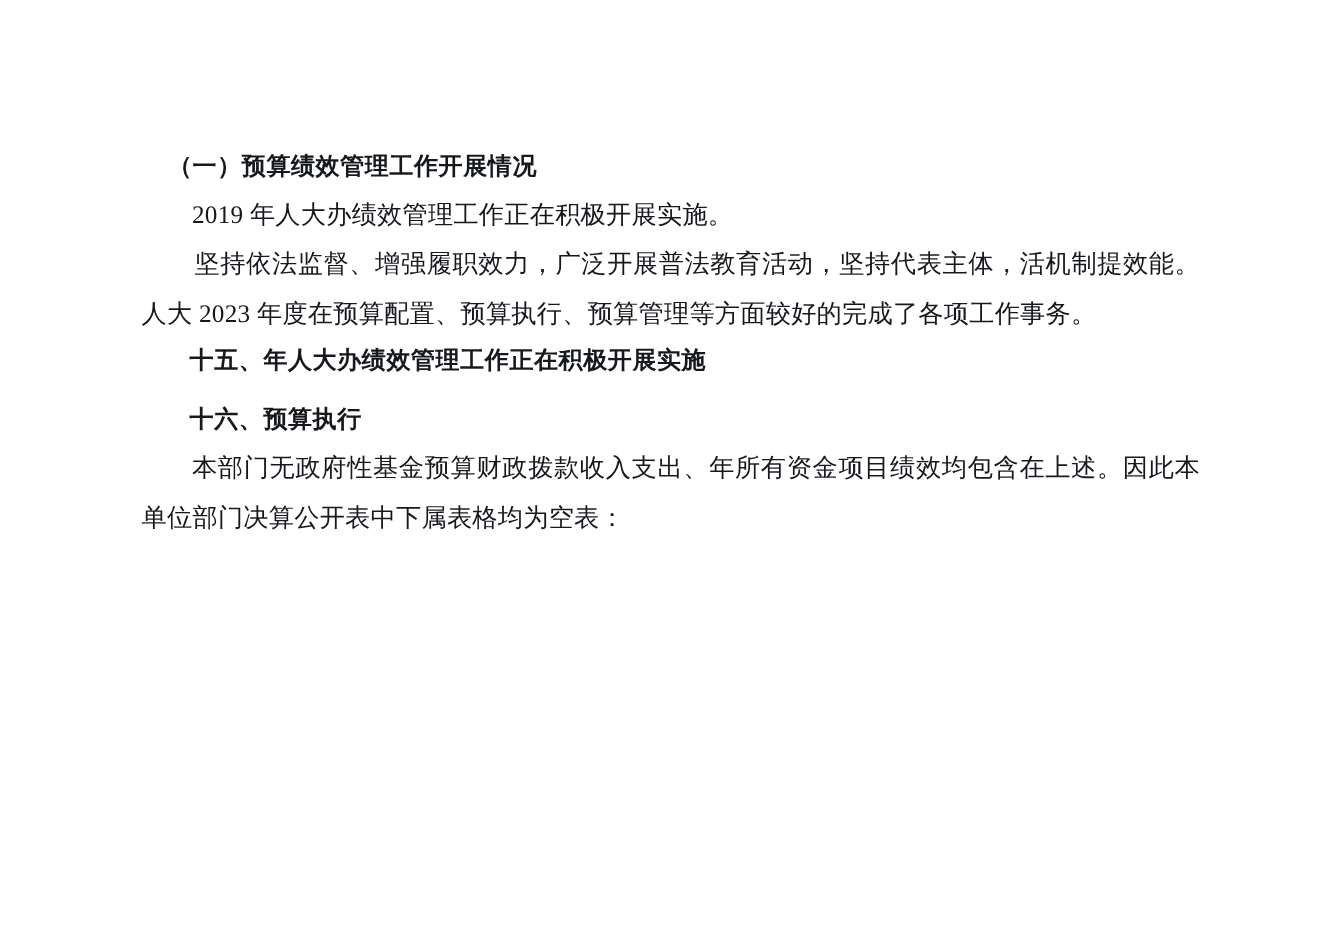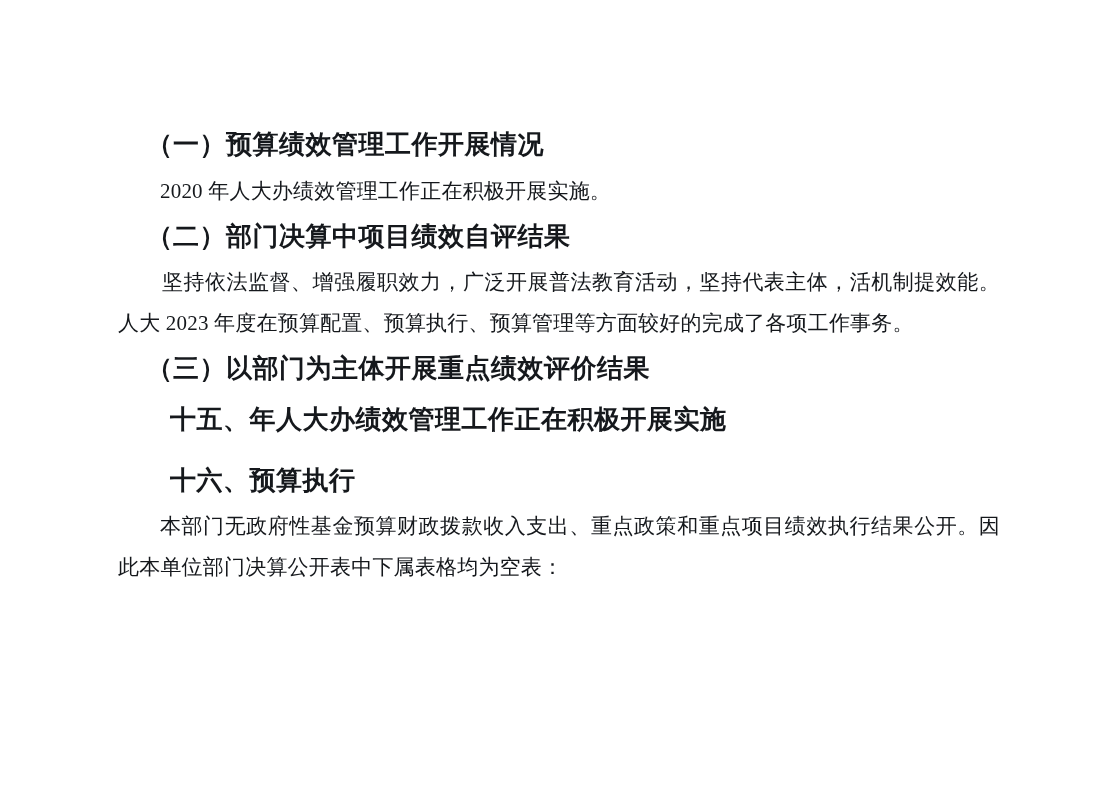--- a/index.html
+++ b/index.html
@@ -23,21 +23,21 @@
     padding: 120px 118px 0 118px;
   }
   .doc-body {
     font-size: 21px;
     line-height: 1.95;
     color: #15181c;
     letter-spacing: 0.2px;
   }
   .heading {
     font-weight: 700;
-    font-size: 26px;
+    font-size: 20px;
     margin: 0;
     padding: 0;
     text-indent: 2em;
     letter-spacing: 0.5px;
     line-height: 1.95;
   }
   .heading.sub {
     text-indent: 1.1em;
   }
   .para {
@@ -53,28 +53,26 @@
   }
   .spacer-md { height: 10px; }
 </style>
 </head>
 <body>
 
 <div class="page">
   <div class="doc-body">
 
     <p class="heading sub">（一）预算绩效管理工作开展情况</p>
-    <p class="para">2020 年人大办绩效管理工作正在积极开展实施。</p>
+    <p class="para">2019 年人大办绩效管理工作正在积极开展实施。</p>
 
-    <p class="heading sub">（二）部门决算中项目绩效自评结果</p>
     <p class="para tight">坚持依法监督、增强履职效力，广泛开展普法教育活动，坚持代表主体，活机制提效能。人大 2023 年度在预算配置、预算执行、预算管理等方面较好的完成了各项工作事务。</p>
 
-    <p class="heading sub">（三）以部门为主体开展重点绩效评价结果</p>
 
     <p class="heading">十五、年人大办绩效管理工作正在积极开展实施</p>
 
     <div class="spacer-md"></div>
 
     <p class="heading">十六、预算执行</p>
-    <p class="para">本部门无政府性基金预算财政拨款收入支出、重点政策和重点项目绩效执行结果公开。因此本单位部门决算公开表中下属表格均为空表：</p>
+    <p class="para">本部门无政府性基金预算财政拨款收入支出、年所有资金项目绩效均包含在上述。因此本单位部门决算公开表中下属表格均为空表：</p>
 
   </div>
 </div>
 
 </body></html>

